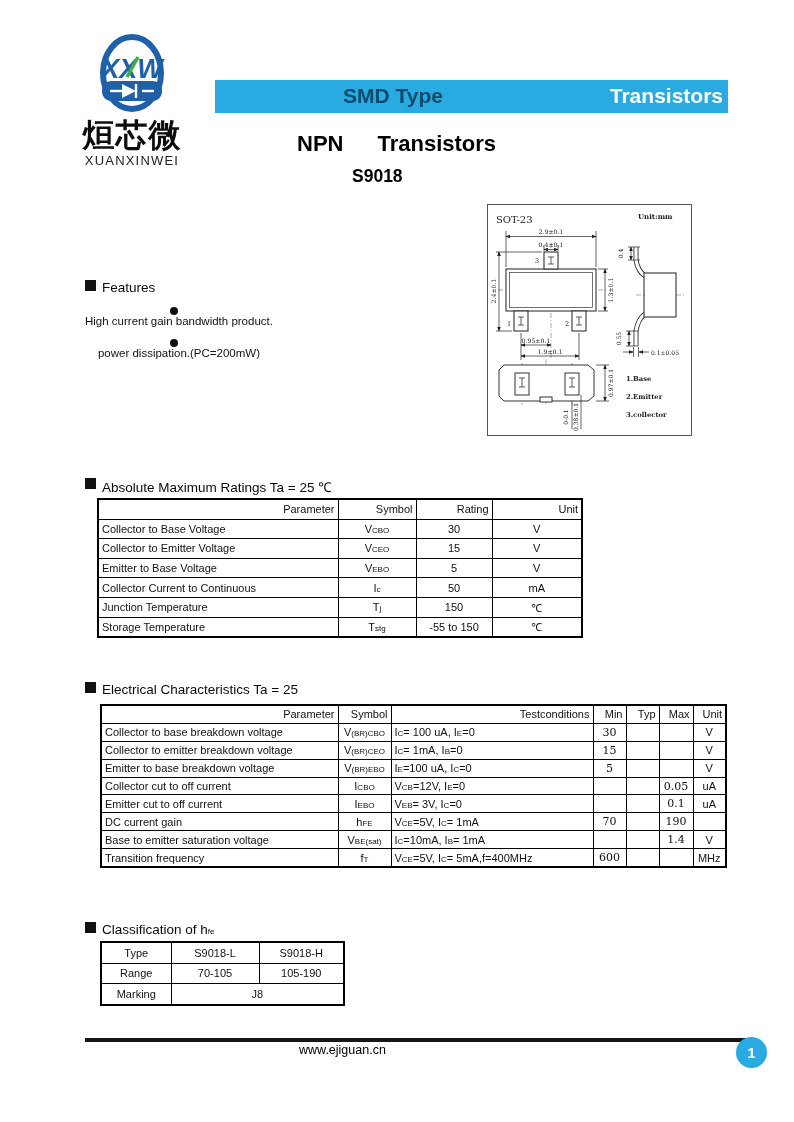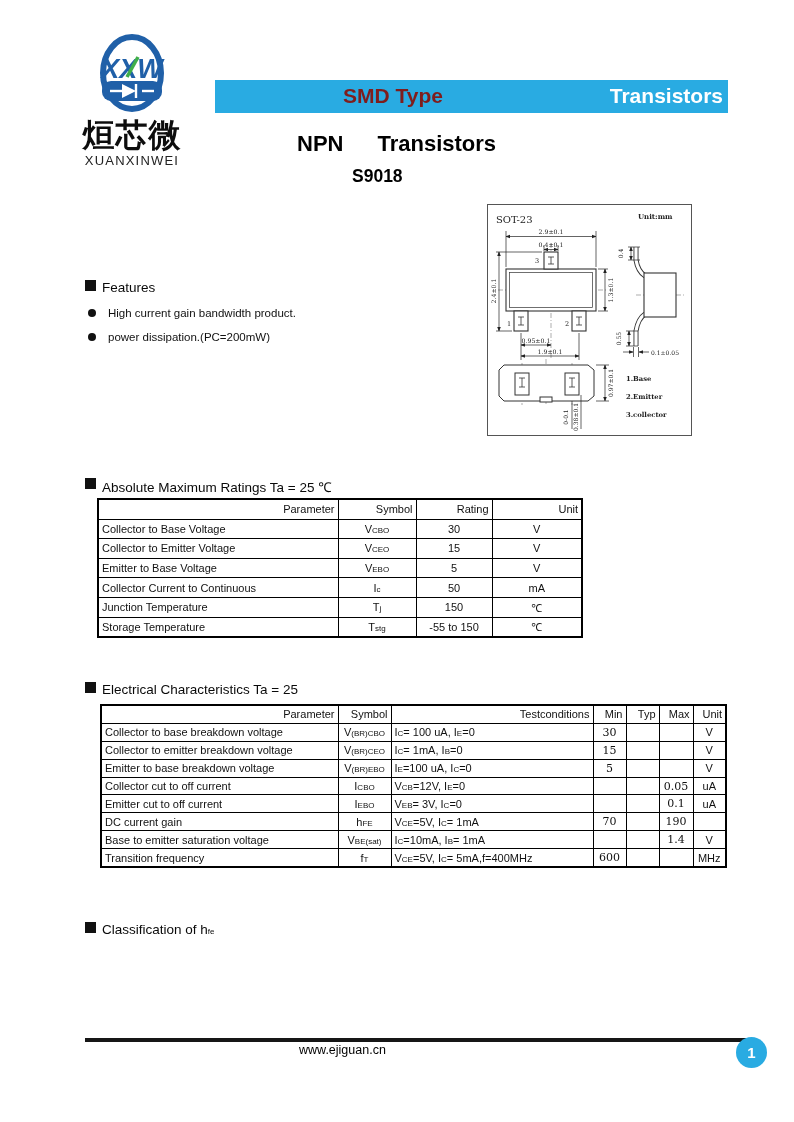--- a/index.html
+++ b/index.html
@@ -6,36 +6,36 @@
   .page { position:relative; width:794px; height:1122px; margin:0 auto; background:#fff;
           font-family:"Liberation Sans", sans-serif; color:#000; overflow:hidden; }
 
   
   .logo-block { position:absolute; left:76px; top:33px; width:112px; text-align:center; }
   .logo-cn { font-size:32px; font-weight:700; letter-spacing:1px; color:#0d0d0d; line-height:1.0; white-space:nowrap; }
   .logo-en { font-size:13px; letter-spacing:1.2px; color:#222; margin-top:2px; white-space:nowrap; }
 
   
   .banner { position:absolute; left:215px; top:80px; width:513px; height:33px; background:#29abe2; }
-  .banner .b-left  { position:absolute; left:128px; top:4px; font-size:21px; font-weight:700; color:#7f1d1d; }
+  .banner .b-left  { position:absolute; left:128px; top:4px; font-size:21px; font-weight:700; color:#0c4a6e; }
   .banner .b-right { position:absolute; right:5px;  top:4px; font-size:21px; font-weight:700; color:#fff; }
 
   
   .title1 { position:absolute; left:297px; top:131px; font-size:22px; font-weight:700; display:flex; gap:34px; }
   .title2 { position:absolute; left:352px; top:166px; font-size:17.5px; font-weight:700; }
 
   
   .pkg-box { position:absolute; left:487px; top:204px; width:203px; height:230px; border:1px solid #555; }
   .pkg-box svg { display:block; }
 
   
   .sect { position:absolute; left:85px; }
   .sect-head { font-size:13.5px; color:#0a0a0a; display:flex; }
   .sq { display:inline-block; width:11px; height:11px; background:#111; margin-right:6px; flex:0 0 auto; }
-  .feat-item { font-size:11.5px; color:#111; display:flex; align-items:center; margin-top:12px; }
+  .feat-item { font-size:11.5px; color:#111; display:flex; align-items:center; margin-top:12px;flex-direction:column; }
   .dot { display:inline-block; width:8px; height:8px; border-radius:50%; background:#111; margin:0 12px 0 3px; flex:0 0 auto; }
 
   
   table.dt { border-collapse:collapse; border:2px solid #000; table-layout:fixed; }
   table.dt th, table.dt td { border:1px solid #000; font-size:11px; font-weight:400;
         padding:0 3px; overflow:hidden; white-space:nowrap; color:#111; }
   table.dt th { text-align:right; }
   .c { text-align:center; } .l { text-align:left; }
   .serif { font-family:"DejaVu Serif", serif; font-size:10.5px; }
   .sub { font-size:8px; }
@@ -377,19 +377,42 @@
     </tr>
         </tbody>
     </table>
   </div>
 
   <div class="sect" style="top:922px; width:320px; height:110px;">
     <div class="sect-head">
       <span class="sq"></span>
       <span><span>Classification of h</span><span class="sub">fe</span></span>
     </div>
+    <table class="dt" id="class-table">
+      <colgroup>
+          <col style="width:70px">
+          <col style="width:88px">
+          <col style="width:85px">
+        </colgroup>
+      <tbody>
+        <tr>
+          <td>Type</td>
+          <td>S9018-L</td>
+          <td>S9018-H</td>
+        </tr>
+        <tr>
+          <td>Range</td>
+          <td>70-105</td>
+          <td>105-190</td>
+        </tr>
+        <tr>
+          <td>Marking</td>
+          <td colspan="2">J8</td>
+        </tr>
+      </tbody>
+    </table>
   </div>
 
   <div class="foot-rule"></div>
   <div class="foot-url">www.ejiguan.cn</div>
   <div class="page-badge">1</div>
 
 </div>
 
 </body></html>

